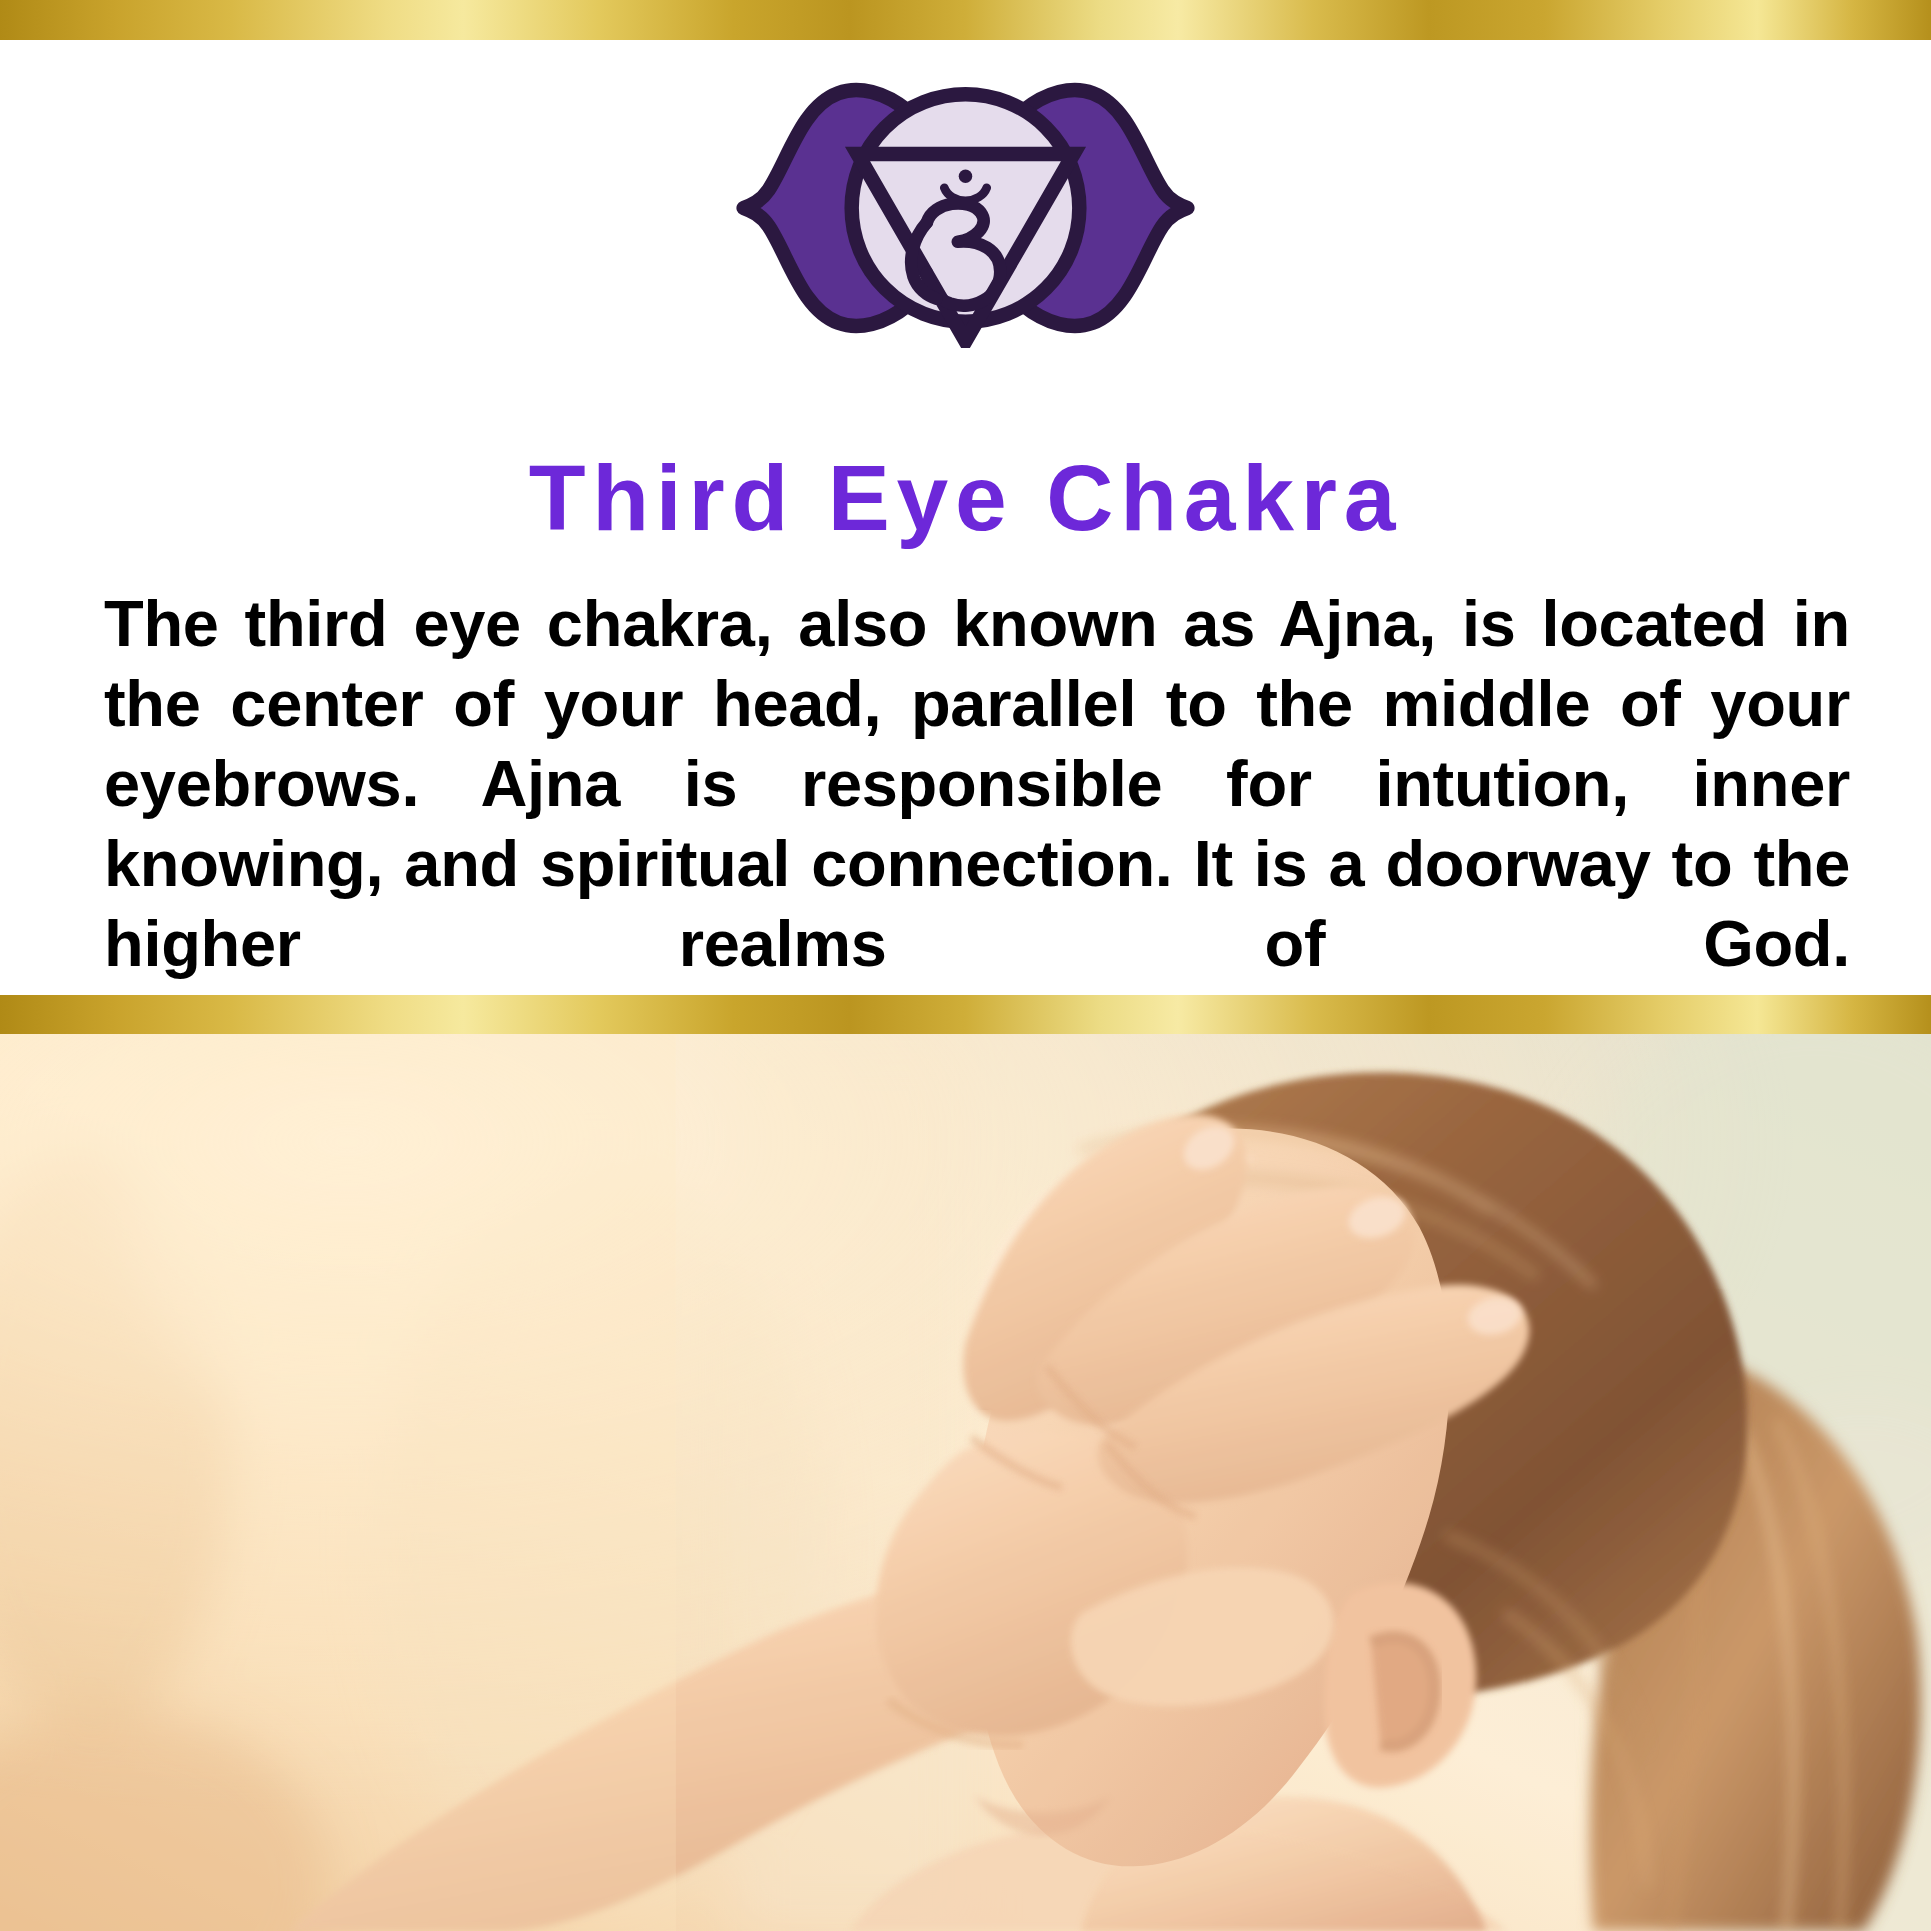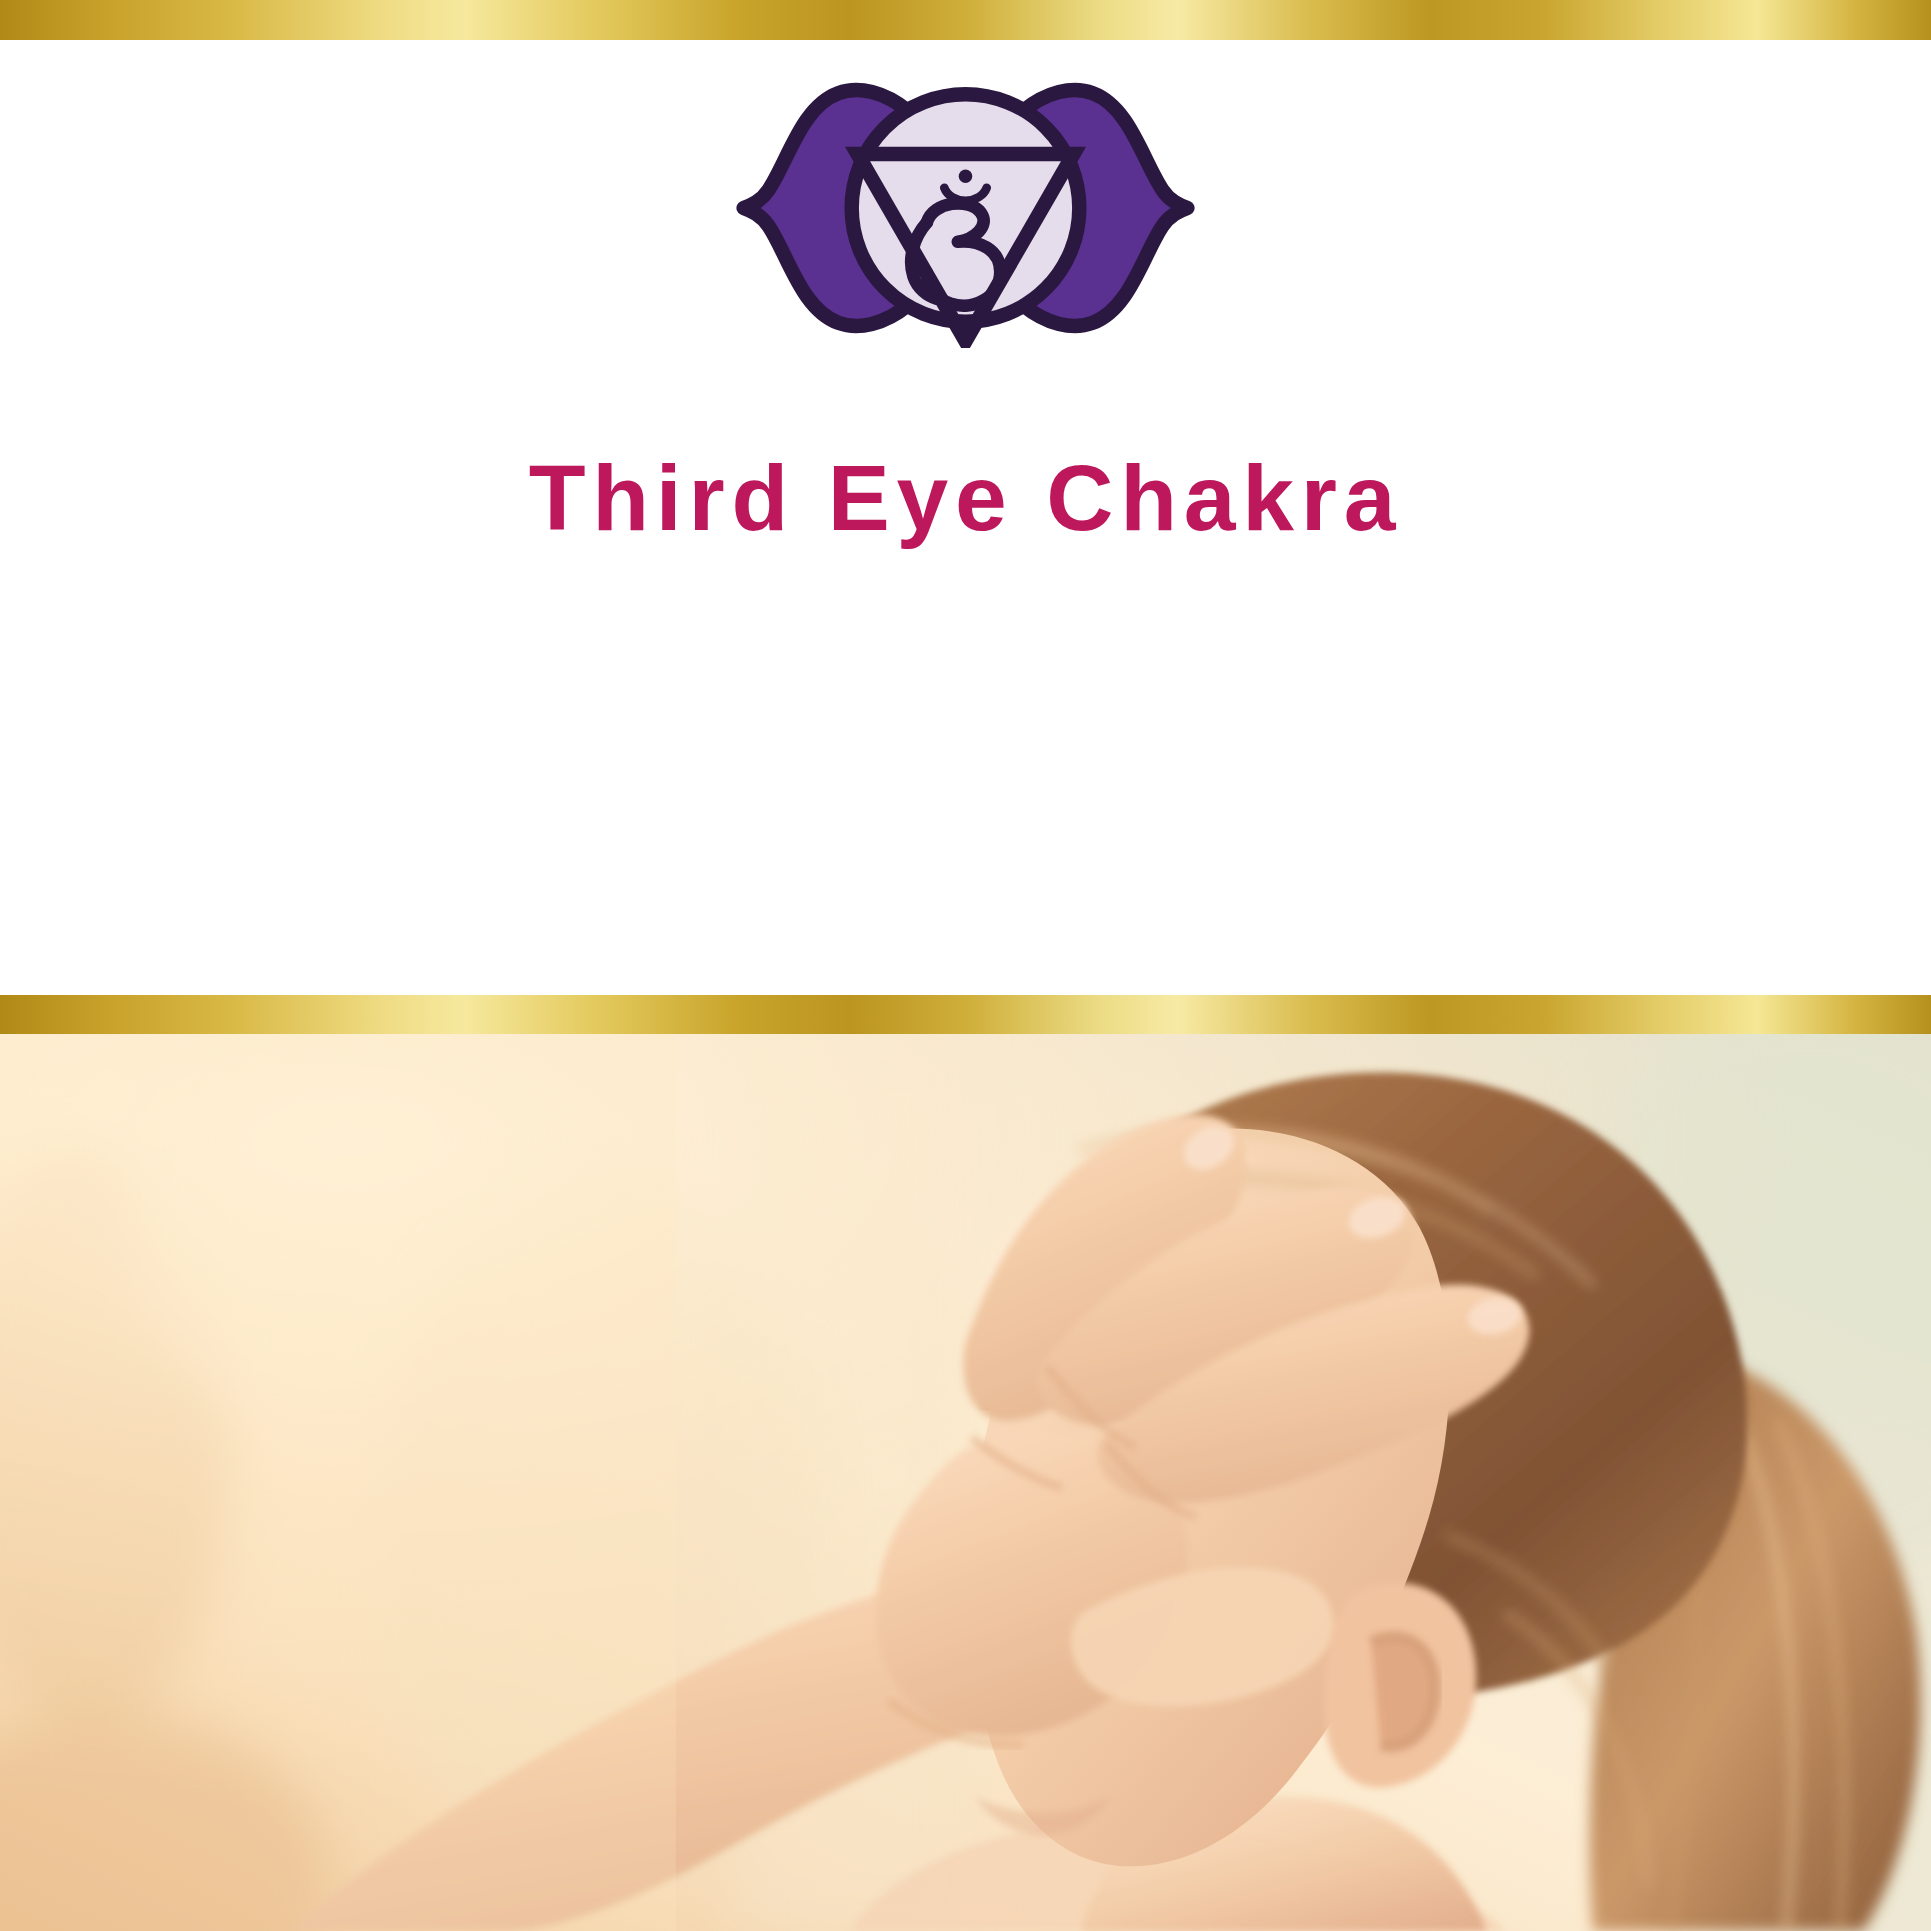--- a/index.html
+++ b/index.html
@@ -70,21 +70,21 @@
     position: absolute;
     left: 0;
     top: 386px;
     width: 1931px;
     text-align: center;
     font-family: "Liberation Sans", sans-serif;
     font-weight: 700;
     font-size: 93px;
     line-height: 100px;
     letter-spacing: 6.8px;
-    color: #be185d;
+    color: #6d28d9;
     white-space: nowrap;
   }
 
   
   .body-text {
     position: absolute;
     left: 104px;
     top: 519px;
     width: 1746px;
     font-family: "Liberation Sans", sans-serif;
@@ -159,20 +159,21 @@
 
         <path d="M200 160
                  C 186 176, 180 198, 186 216
                  C 190 228, 200 236, 210 239" fill="none" stroke="#2b1840" stroke-width="13" stroke-linecap="round"></path>
       </g>
     </svg>
   </div>
 
   <h1 class="title">Third Eye Chakra</h1>
 
+  <p class="body-text">The third eye chakra, also known as Ajna, is located in the center of your head, parallel to the middle of your eyebrows. Ajna is responsible for intution, inner knowing, and spiritual connection. It is a doorway to the higher realms of God.</p>
 
   <div class="gold-band gold-mid"></div>
 
   <div class="photo">
     <svg viewBox="0 0 2000 929" preserveAspectRatio="none" xmlns="http://www.w3.org/2000/svg">
       <defs>
         <linearGradient id="bgWarm" x1="0" y1="1" x2="1" y2="0">
           <stop offset="0%" stop-color="#e9bf8e"></stop>
           <stop offset="22%" stop-color="#f7dfbe"></stop>
           <stop offset="48%" stop-color="#fdf2de"></stop>

